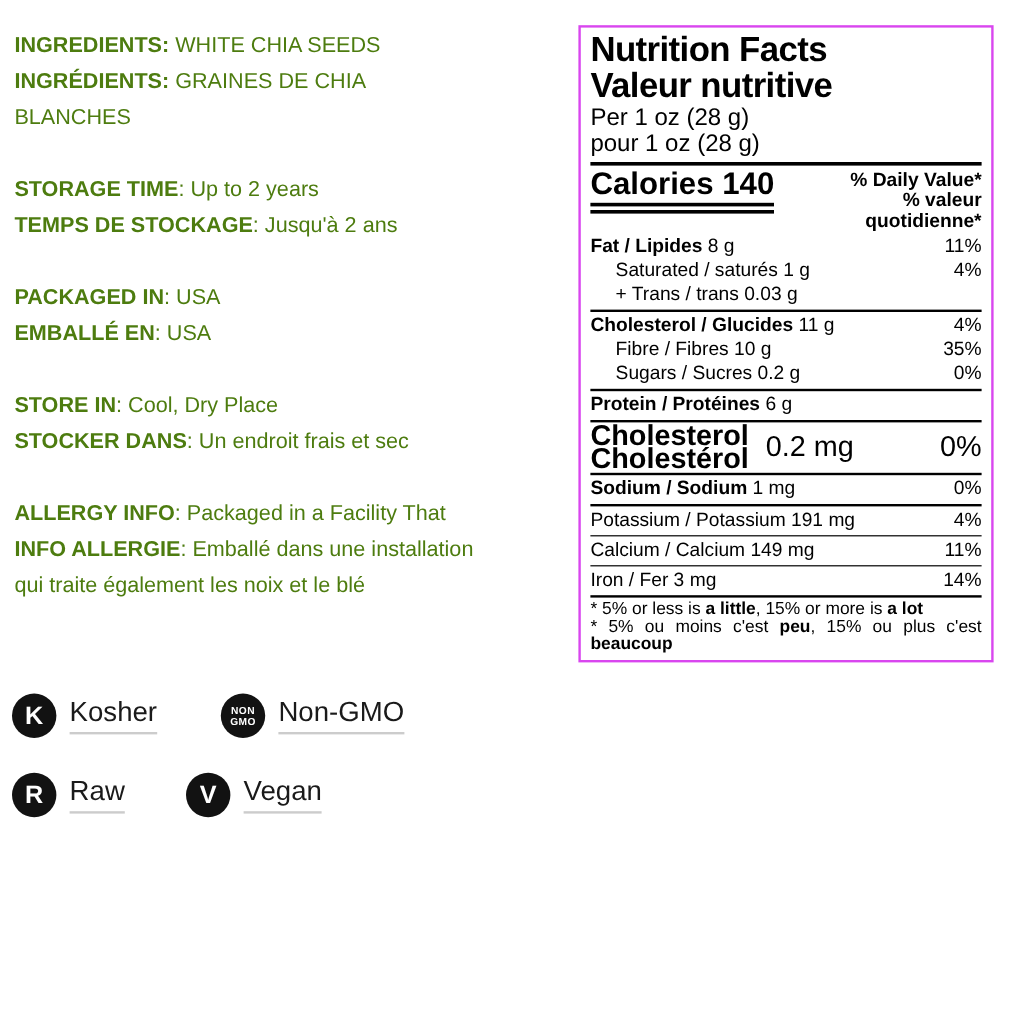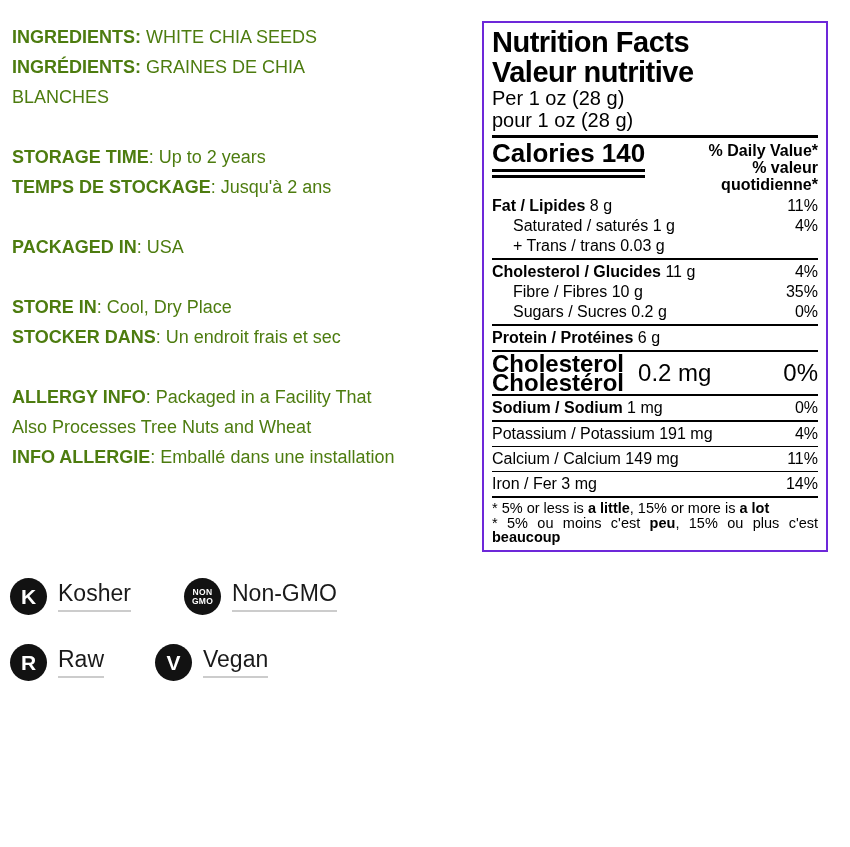--- a/index.html
+++ b/index.html
@@ -19,21 +19,21 @@
   .info-line {
     font-size:18px; line-height:30px; height:30px;
     white-space:nowrap; color:#4d7c0f;
   }
   .info-line .b { font-weight:bold; }
   .info-line.gap { margin-top:30px; }
 
   
   .nft {
     position:absolute; left:482px; top:21px; width:346px;
-    border:2px solid #6d28d9; background:#fff;
+    border:2px solid #d946ef; background:#fff;
     padding:4px 8px 6px 8px;
   }
   .nf-title {
     font-size:29px; line-height:30px; font-weight:bold; letter-spacing:-0.5px;
   }
   .nf-serving { font-size:20px; line-height:22px; }
   .rule  { height:2px; background:#000; margin:2px 0; }
   .rule.thick { height:3px; margin:4px 0 2px 0; }
   .rule.thin  { height:1px; }
   .cal-row {
@@ -84,27 +84,28 @@
 
 <div class="left-info">
   <div class="info-line"><span class="b">INGREDIENTS:</span><span> WHITE CHIA SEEDS</span></div>
   <div class="info-line"><span class="b">INGRÉDIENTS:</span><span> GRAINES DE CHIA</span></div>
   <div class="info-line"><span>BLANCHES</span></div>
 
   <div class="info-line gap"><span class="b">STORAGE TIME</span><span>: Up to 2 years</span></div>
   <div class="info-line"><span class="b">TEMPS DE STOCKAGE</span><span>: Jusqu'à 2 ans</span></div>
 
   <div class="info-line gap"><span class="b">PACKAGED IN</span><span>: USA</span></div>
+  <div class="info-line"><span class="b">EMBALLÉ EN</span><span>: USA</span></div>
 
   <div class="info-line gap"><span class="b">STORE IN</span><span>: Cool, Dry Place</span></div>
   <div class="info-line"><span class="b">STOCKER DANS</span><span>: Un endroit frais et sec</span></div>
 
   <div class="info-line gap"><span class="b">ALLERGY INFO</span><span>: Packaged in a Facility That</span></div>
-  <div class="info-line"><span>Also Processes Tree Nuts and Wheat</span></div>
   <div class="info-line"><span class="b">INFO ALLERGIE</span><span>: Emballé dans une installation</span></div>
+  <div class="info-line"><span>qui traite également les noix et le blé</span></div>
 </div>
 
 <div class="nft">
   <div class="nf-title">Nutrition Facts</div>
   <div class="nf-title">Valeur nutritive</div>
   <div class="nf-serving">Per 1 oz (28 g)</div>
   <div class="nf-serving">pour 1 oz (28 g)</div>
 
   <div class="rule thick"></div>
 

